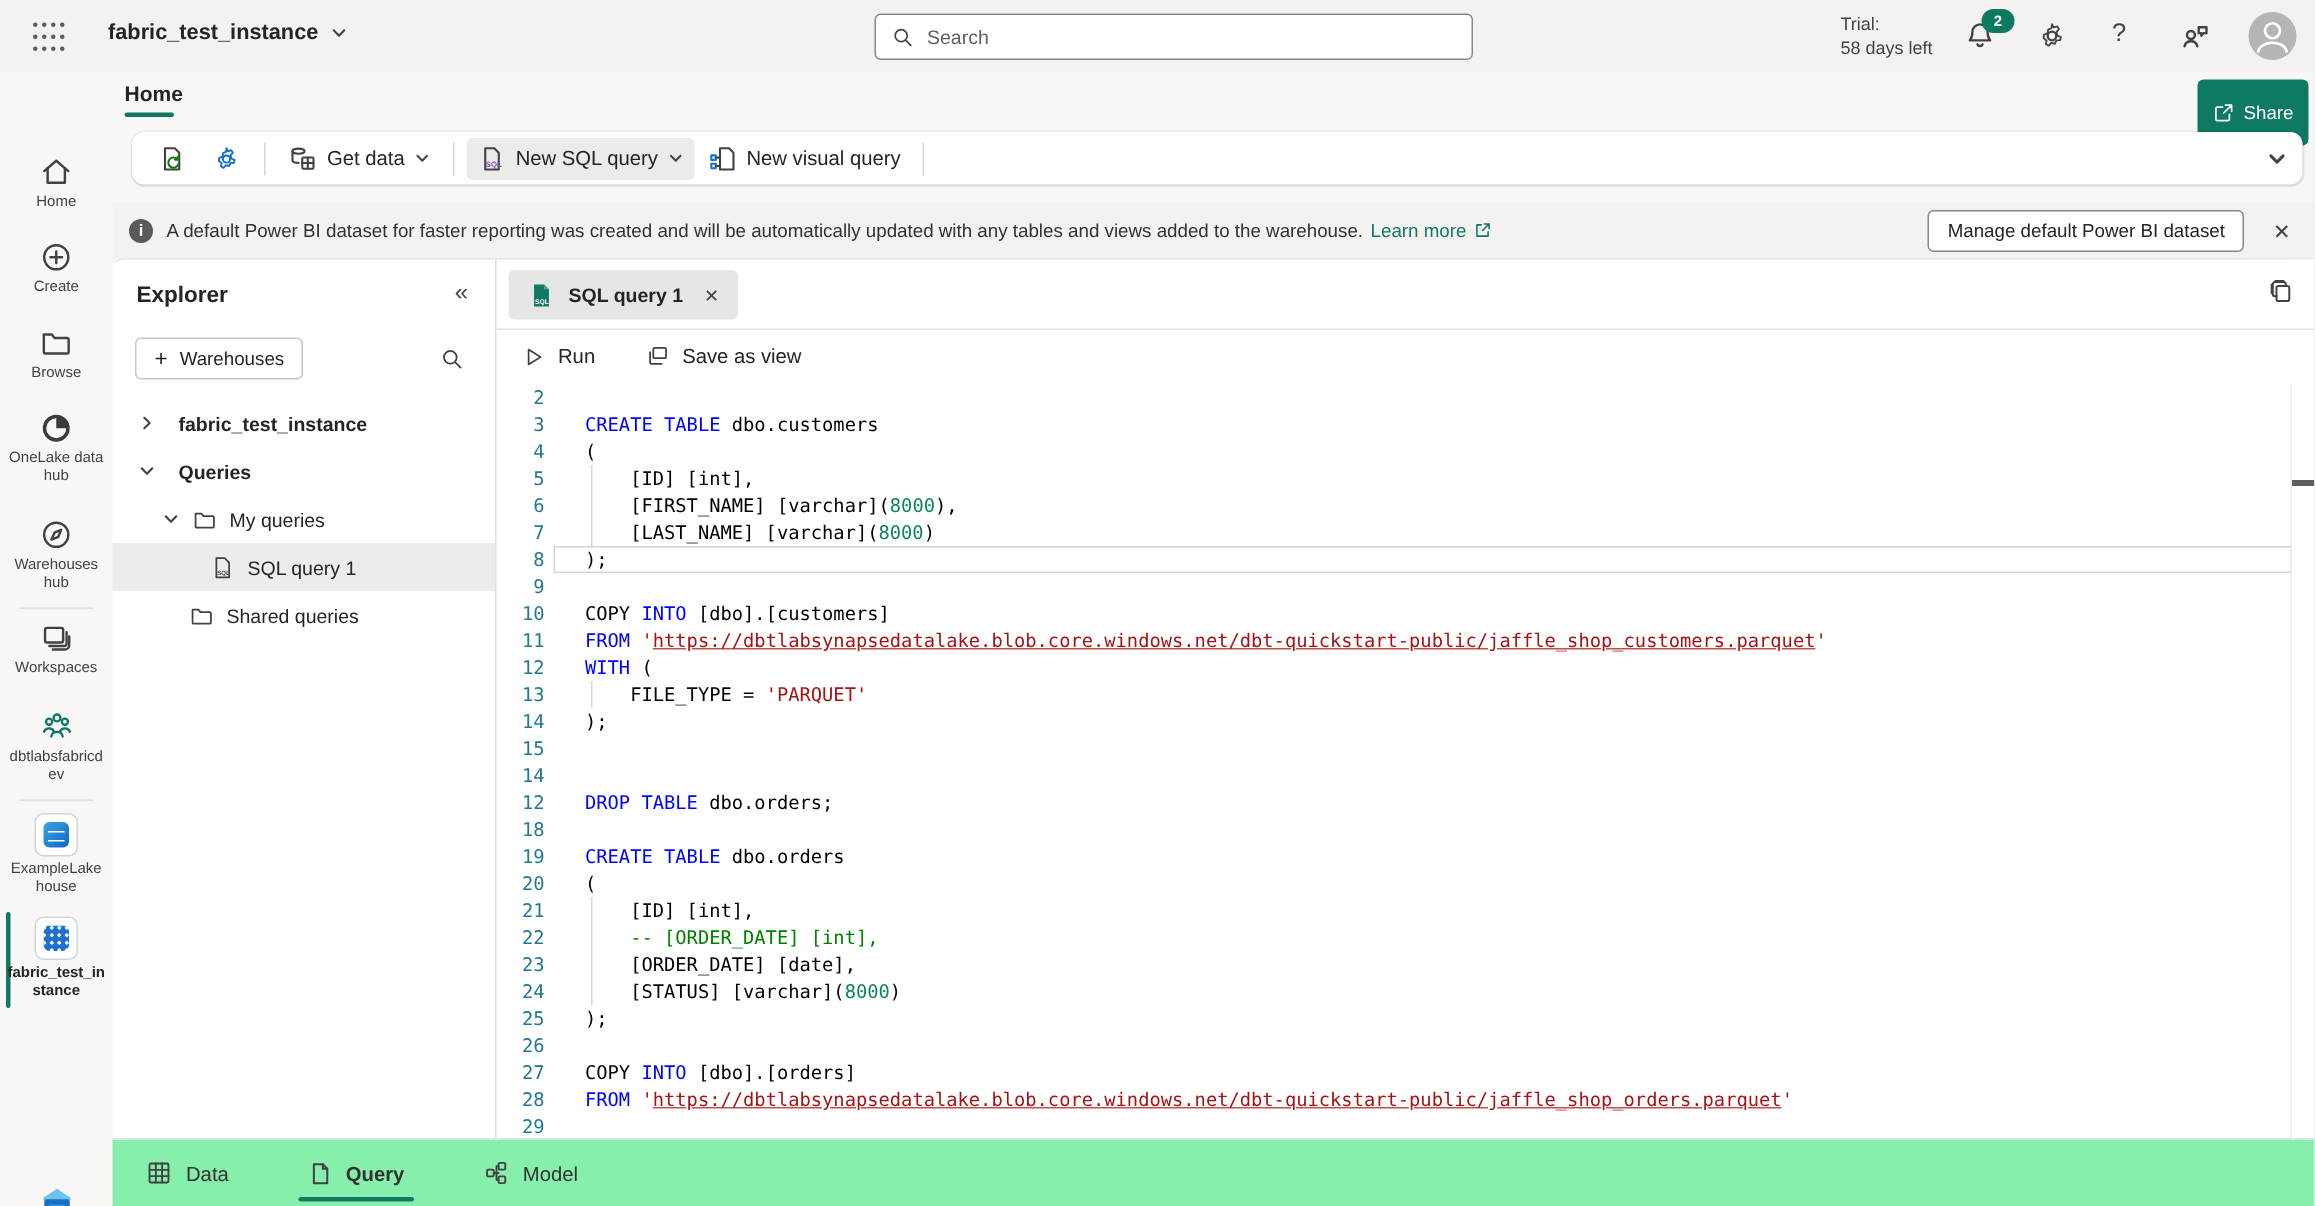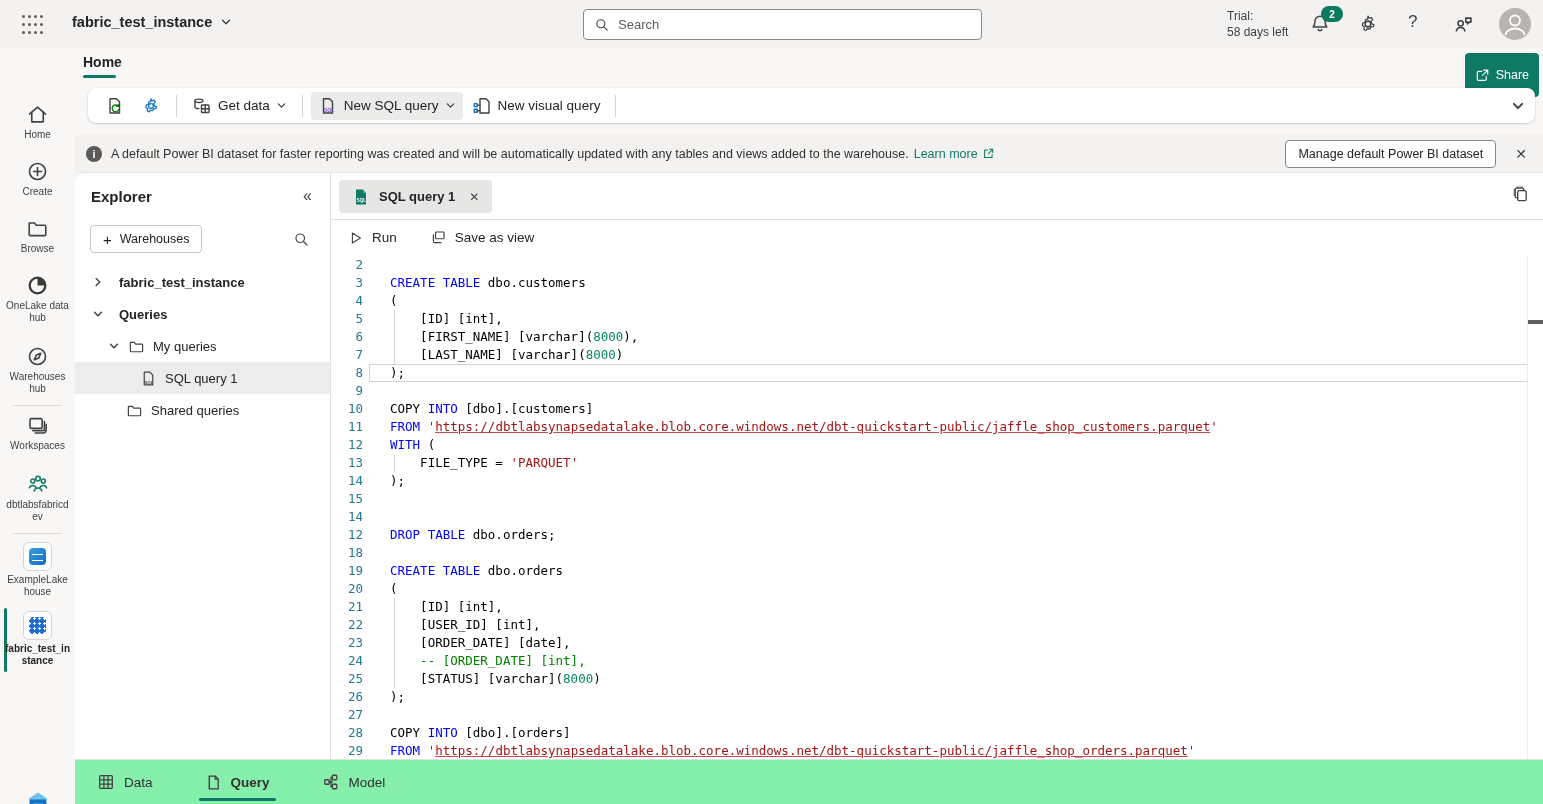--- a/index.html
+++ b/index.html
@@ -459,23 +459,22 @@
             <div class="code-line"><span class="tk-kw">WITH</span><span class="tk-txt"> (</span></div>
             <div class="code-line guided"><span class="tk-txt">    FILE_TYPE = </span><span class="tk-str">'PARQUET'</span></div>
             <div class="code-line"><span class="tk-txt">);</span></div>
             <div class="code-line"></div>
             <div class="code-line"></div>
             <div class="code-line"><span class="tk-kw">DROP TABLE</span><span class="tk-txt"> dbo.orders;</span></div>
             <div class="code-line"></div>
             <div class="code-line"><span class="tk-kw">CREATE TABLE</span><span class="tk-txt"> dbo.orders</span></div>
             <div class="code-line"><span class="tk-txt">(</span></div>
             <div class="code-line guided"><span class="tk-txt">    [ID] [int],</span></div>
-            <div class="code-line guided"><span class="tk-txt">    [USER_ID] [int],</span></div>
+            <div class="code-line guided"><span class="tk-com">    -- [ORDER_DATE] [int],</span></div>
             <div class="code-line guided"><span class="tk-txt">    [ORDER_DATE] [date],</span></div>
-            <div class="code-line guided"><span class="tk-com">    -- [ORDER_DATE] [int],</span></div>
             <div class="code-line guided"><span class="tk-txt">    [STATUS] [varchar](</span><span class="tk-num">8000</span><span class="tk-txt">)</span></div>
             <div class="code-line"><span class="tk-txt">);</span></div>
             <div class="code-line"></div>
             <div class="code-line"><span class="tk-txt">COPY </span><span class="tk-kw">INTO</span><span class="tk-txt"> [dbo].[orders]</span></div>
             <div class="code-line"><span class="tk-kw">FROM</span><span class="tk-txt"> </span><span class="tk-str">'</span><span class="tk-url">https://dbtlabsynapsedatalake.blob.core.windows.net/dbt-quickstart-public/jaffle_shop_orders.parquet</span><span class="tk-str">'</span></div>
           </div>
       </div>
       <div class="overview">
         <div class="cursor-mark"></div>
       </div>

